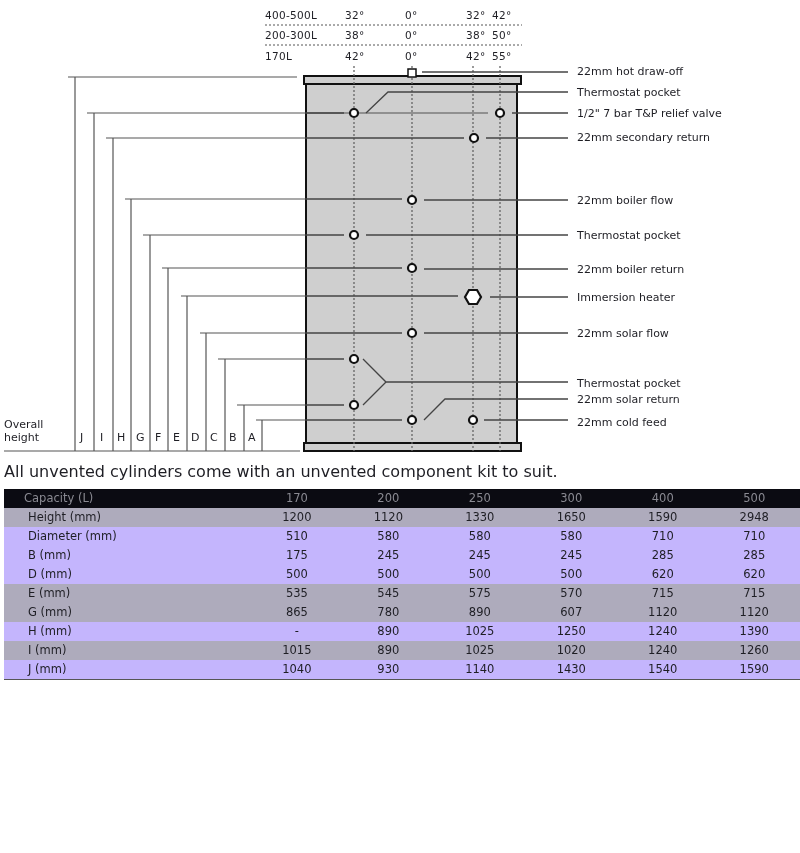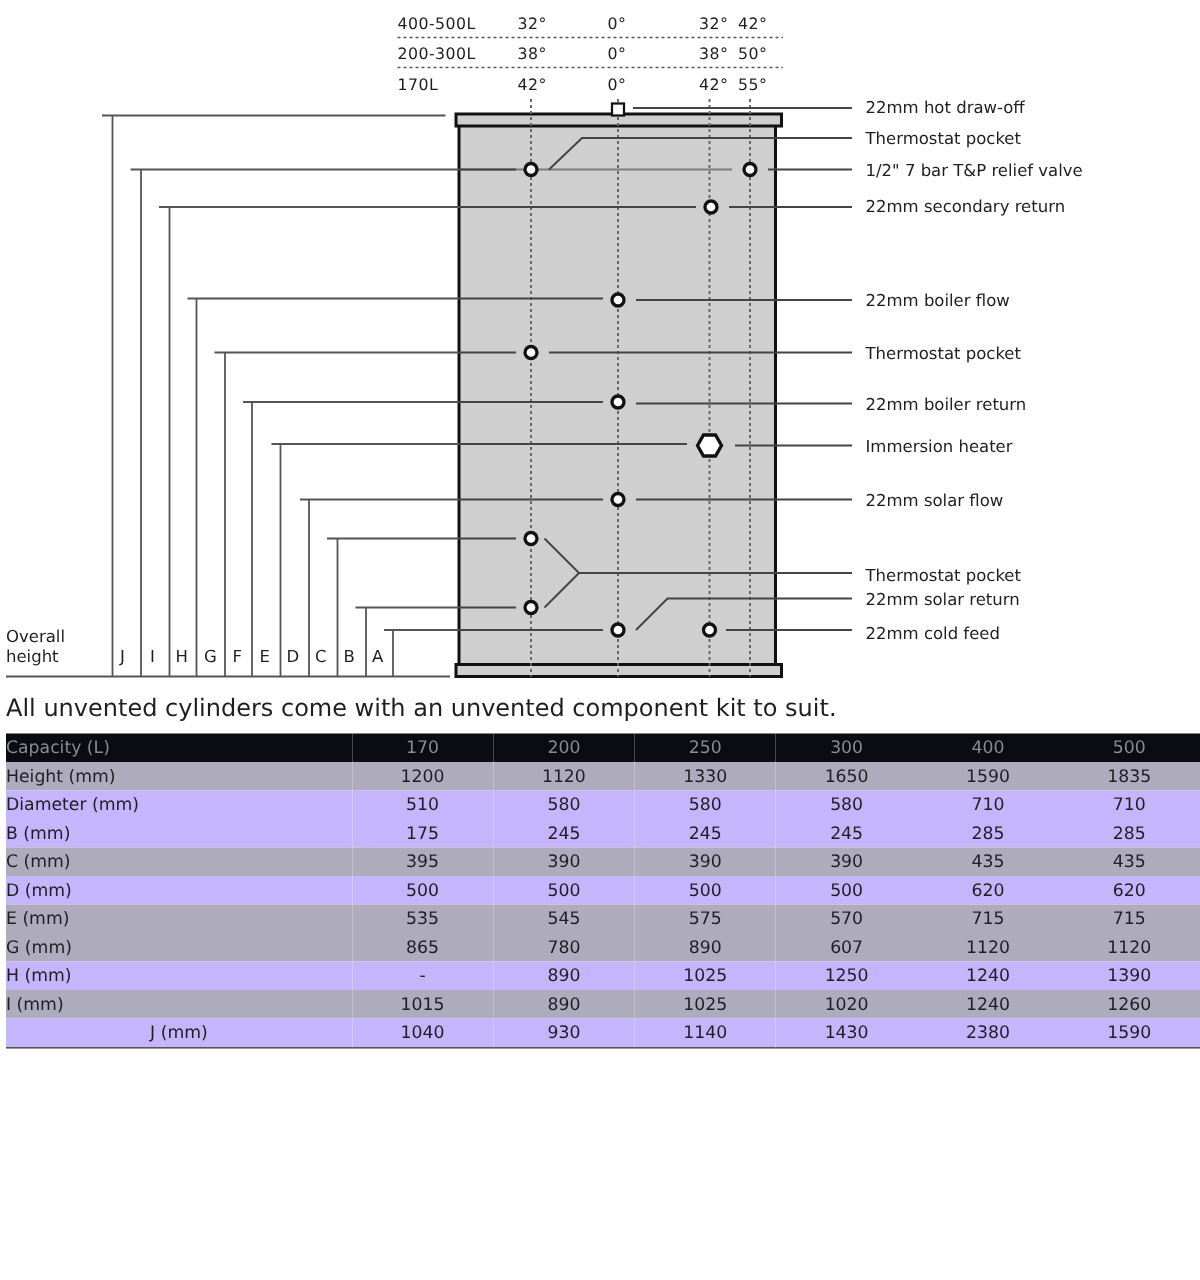--- a/index.html
+++ b/index.html
@@ -8,26 +8,26 @@
   #diagram { position: absolute; left: 0; top: 0; width: 800px; height: 460px; }
   #diagram text { font-family: "DejaVu Sans", sans-serif; fill: #1e1e24; }
   .angle-text { font-size: 10.5px; letter-spacing: 0.3px; }
   .label-text { font-size: 11px; }
   .dim-text { font-size: 11px; }
   .caption { position: absolute; left: 4px; top: 462px; font-size: 16px; color: #1e1e24; }
   table.spec { position: absolute; left: 4px; top: 489px; width: 796px; border-collapse: collapse;
                font-size: 11.5px; }
   table.spec th, table.spec td { height: 19px; padding: 0; line-height: 19px; }
   table.spec th { background: #0b0b12; color: #8a8a92; font-weight: normal; }
-  table.spec td.name, table.spec th.name { text-align: left; padding-left: 0; width: 230px; }
+  table.spec td.name, table.spec th.name { text-align: left; padding-left: 24px; width: 230px; }
   table.spec td.val, table.spec th.val { text-align: center; width: 94px; }
   table.spec tr.odd td { background: #aeabbc; }
   table.spec tr.even td { background: #c4b5fd; }
-  table.spec tr:last-child td { border-bottom: 1.5px solid #555; text-align: center; }
-  table.spec th:first-child { padding-left: 0; }
+  table.spec tr:last-child td { border-bottom: 1.5px solid #555; }
+  table.spec th:first-child { padding-left: 20px; }
 </style>
 </head>
 <body>
 
 <svg id="diagram" viewBox="0 0 800 460" xmlns="http://www.w3.org/2000/svg">
 
   <g>
     <text class="angle-text" x="265" y="19">400-500L</text>
     <text class="angle-text" x="345" y="19">32°</text>
     <text class="angle-text" x="405" y="19">0°</text>
@@ -187,49 +187,40 @@
     </tr>
   </thead>
   <tbody id="spec-body">
       <tr class="odd">
         <td class="name">Height (mm)</td>
         <td class="val">1200</td>
         <td class="val">1120</td>
         <td class="val">1330</td>
         <td class="val">1650</td>
         <td class="val">1590</td>
-        <td class="val">1835</td>
+        <td class="val">2948</td>
       </tr>
       <tr class="even">
         <td class="name">Diameter (mm)</td>
         <td class="val">510</td>
         <td class="val">580</td>
         <td class="val">580</td>
         <td class="val">580</td>
         <td class="val">710</td>
         <td class="val">710</td>
       </tr>
       <tr class="even">
         <td class="name">B (mm)</td>
         <td class="val">175</td>
         <td class="val">245</td>
         <td class="val">245</td>
         <td class="val">245</td>
         <td class="val">285</td>
         <td class="val">285</td>
       </tr>
-      <tr class="odd">
-        <td class="name">C (mm)</td>
-        <td class="val">395</td>
-        <td class="val">390</td>
-        <td class="val">390</td>
-        <td class="val">390</td>
-        <td class="val">435</td>
-        <td class="val">435</td>
-      </tr>
       <tr class="even">
         <td class="name">D (mm)</td>
         <td class="val">500</td>
         <td class="val">500</td>
         <td class="val">500</td>
         <td class="val">500</td>
         <td class="val">620</td>
         <td class="val">620</td>
       </tr>
       <tr class="odd">
@@ -267,17 +258,17 @@
         <td class="val">1020</td>
         <td class="val">1240</td>
         <td class="val">1260</td>
       </tr>
       <tr class="even">
         <td class="name">J (mm)</td>
         <td class="val">1040</td>
         <td class="val">930</td>
         <td class="val">1140</td>
         <td class="val">1430</td>
-        <td class="val">2380</td>
+        <td class="val">1540</td>
         <td class="val">1590</td>
       </tr>
     </tbody>
 </table>
 
 </body></html>

